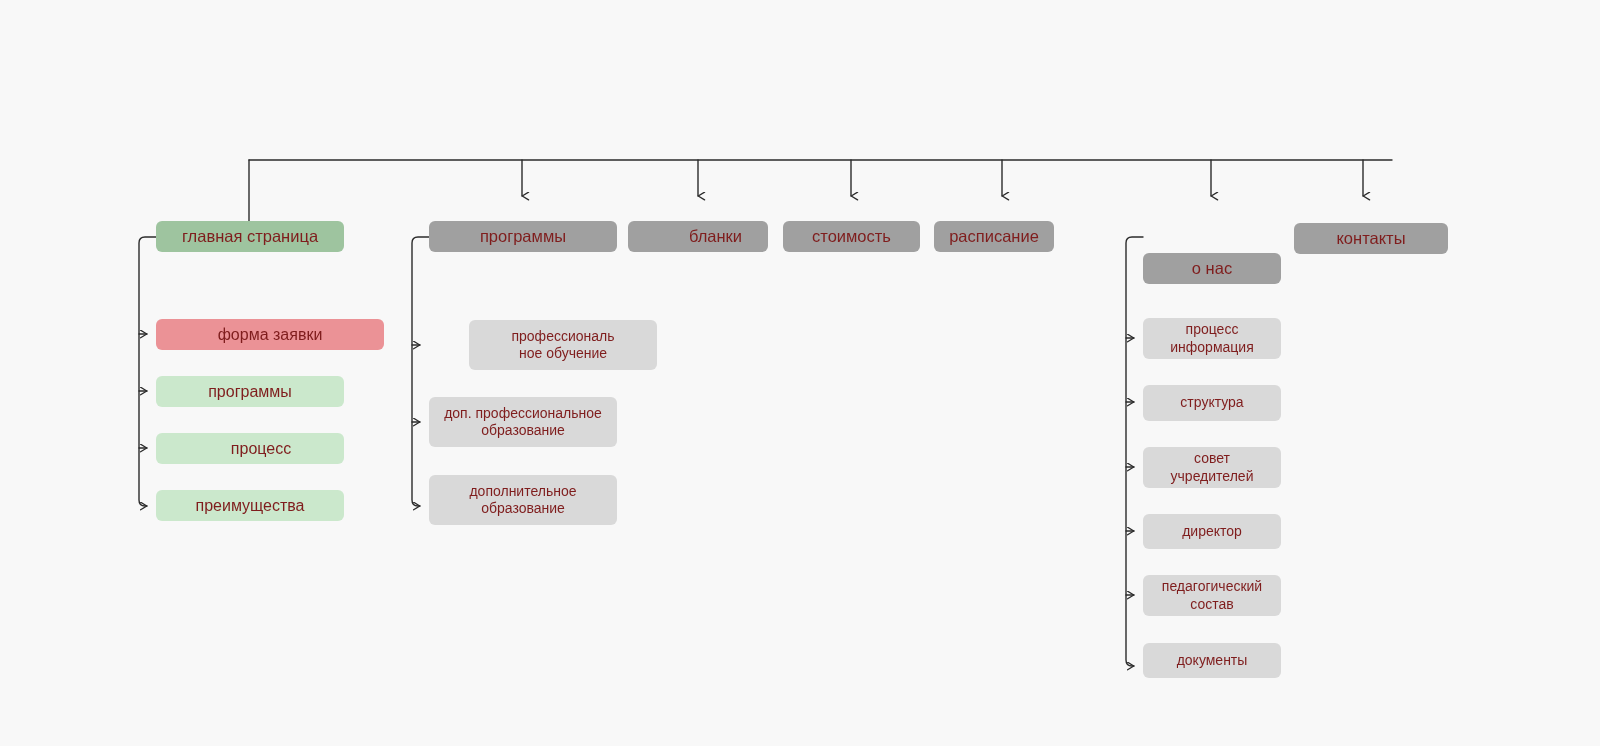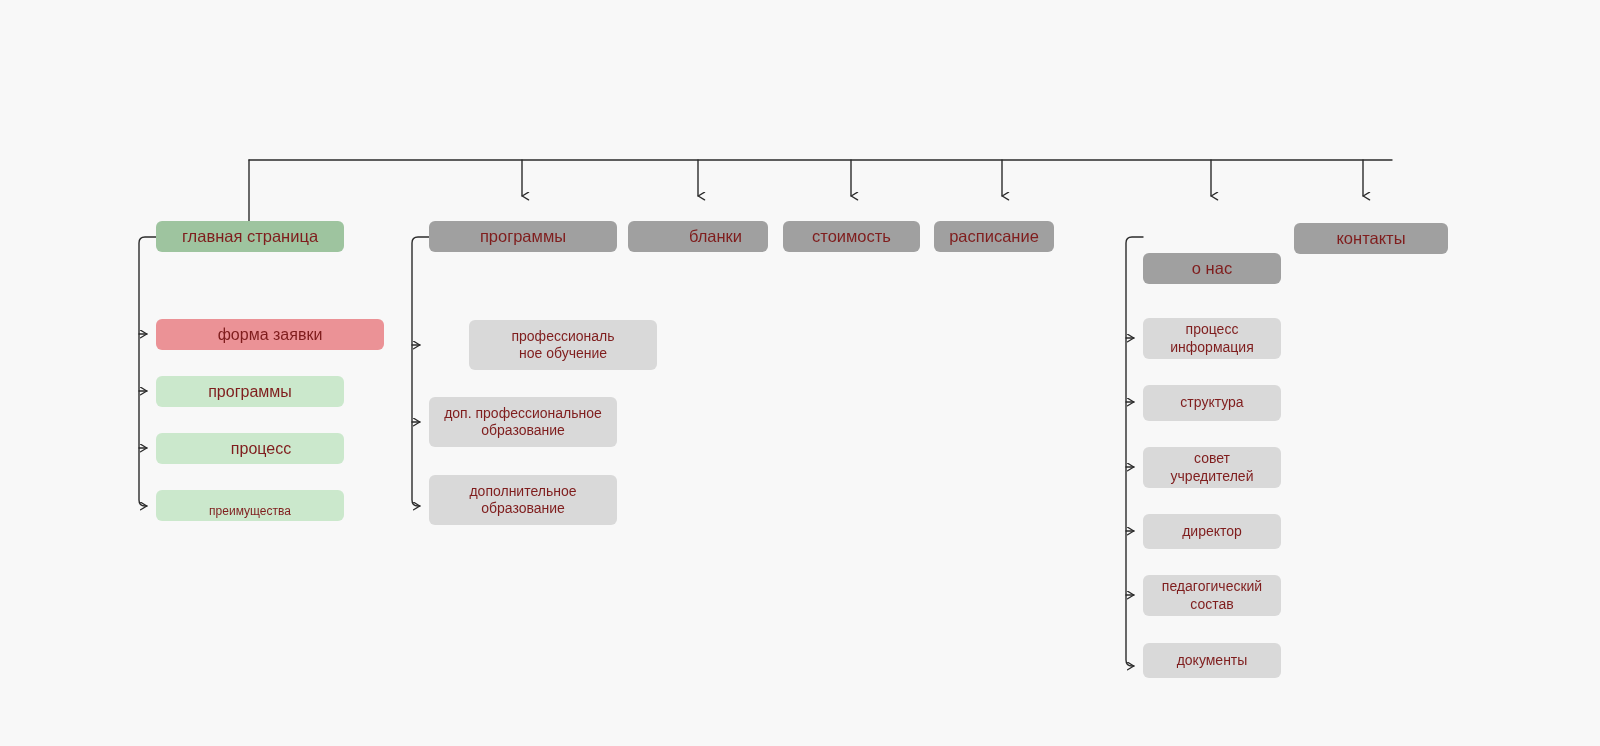--- a/index.html
+++ b/index.html
@@ -116,21 +116,21 @@
   </div>
 
   <div class="node sub c-green-light" style="left:156px; top:376px; width:188px; height:31px; font-size:16px;">
     <span>программы</span>
   </div>
 
   <div class="node sub c-green-light" style="left:156px; top:433px; width:188px; height:31px; font-size:16px;padding-left:28px;">
     <span>процесс</span>
   </div>
 
-  <div class="node sub c-green-light" style="left:156px; top:490px; width:188px; height:31px; font-size:12px;align-items:flex-end;">
+  <div class="node sub c-green-light" style="left:156px; top:490px; width:188px; height:31px; font-size:16px;">
     <span>преимущества</span>
   </div>
 
   <div class="node sub c-gray-light" style="left:429px; top:320px; width:188px; height:50px; white-space:pre-line;margin-left:40px;">
     <span>профессиональ
 ное обучение</span>
   </div>
 
   <div class="node sub c-gray-light" style="left:429px; top:397px; width:188px; height:50px; white-space:pre-line;">
     <span>доп. профессиональное

